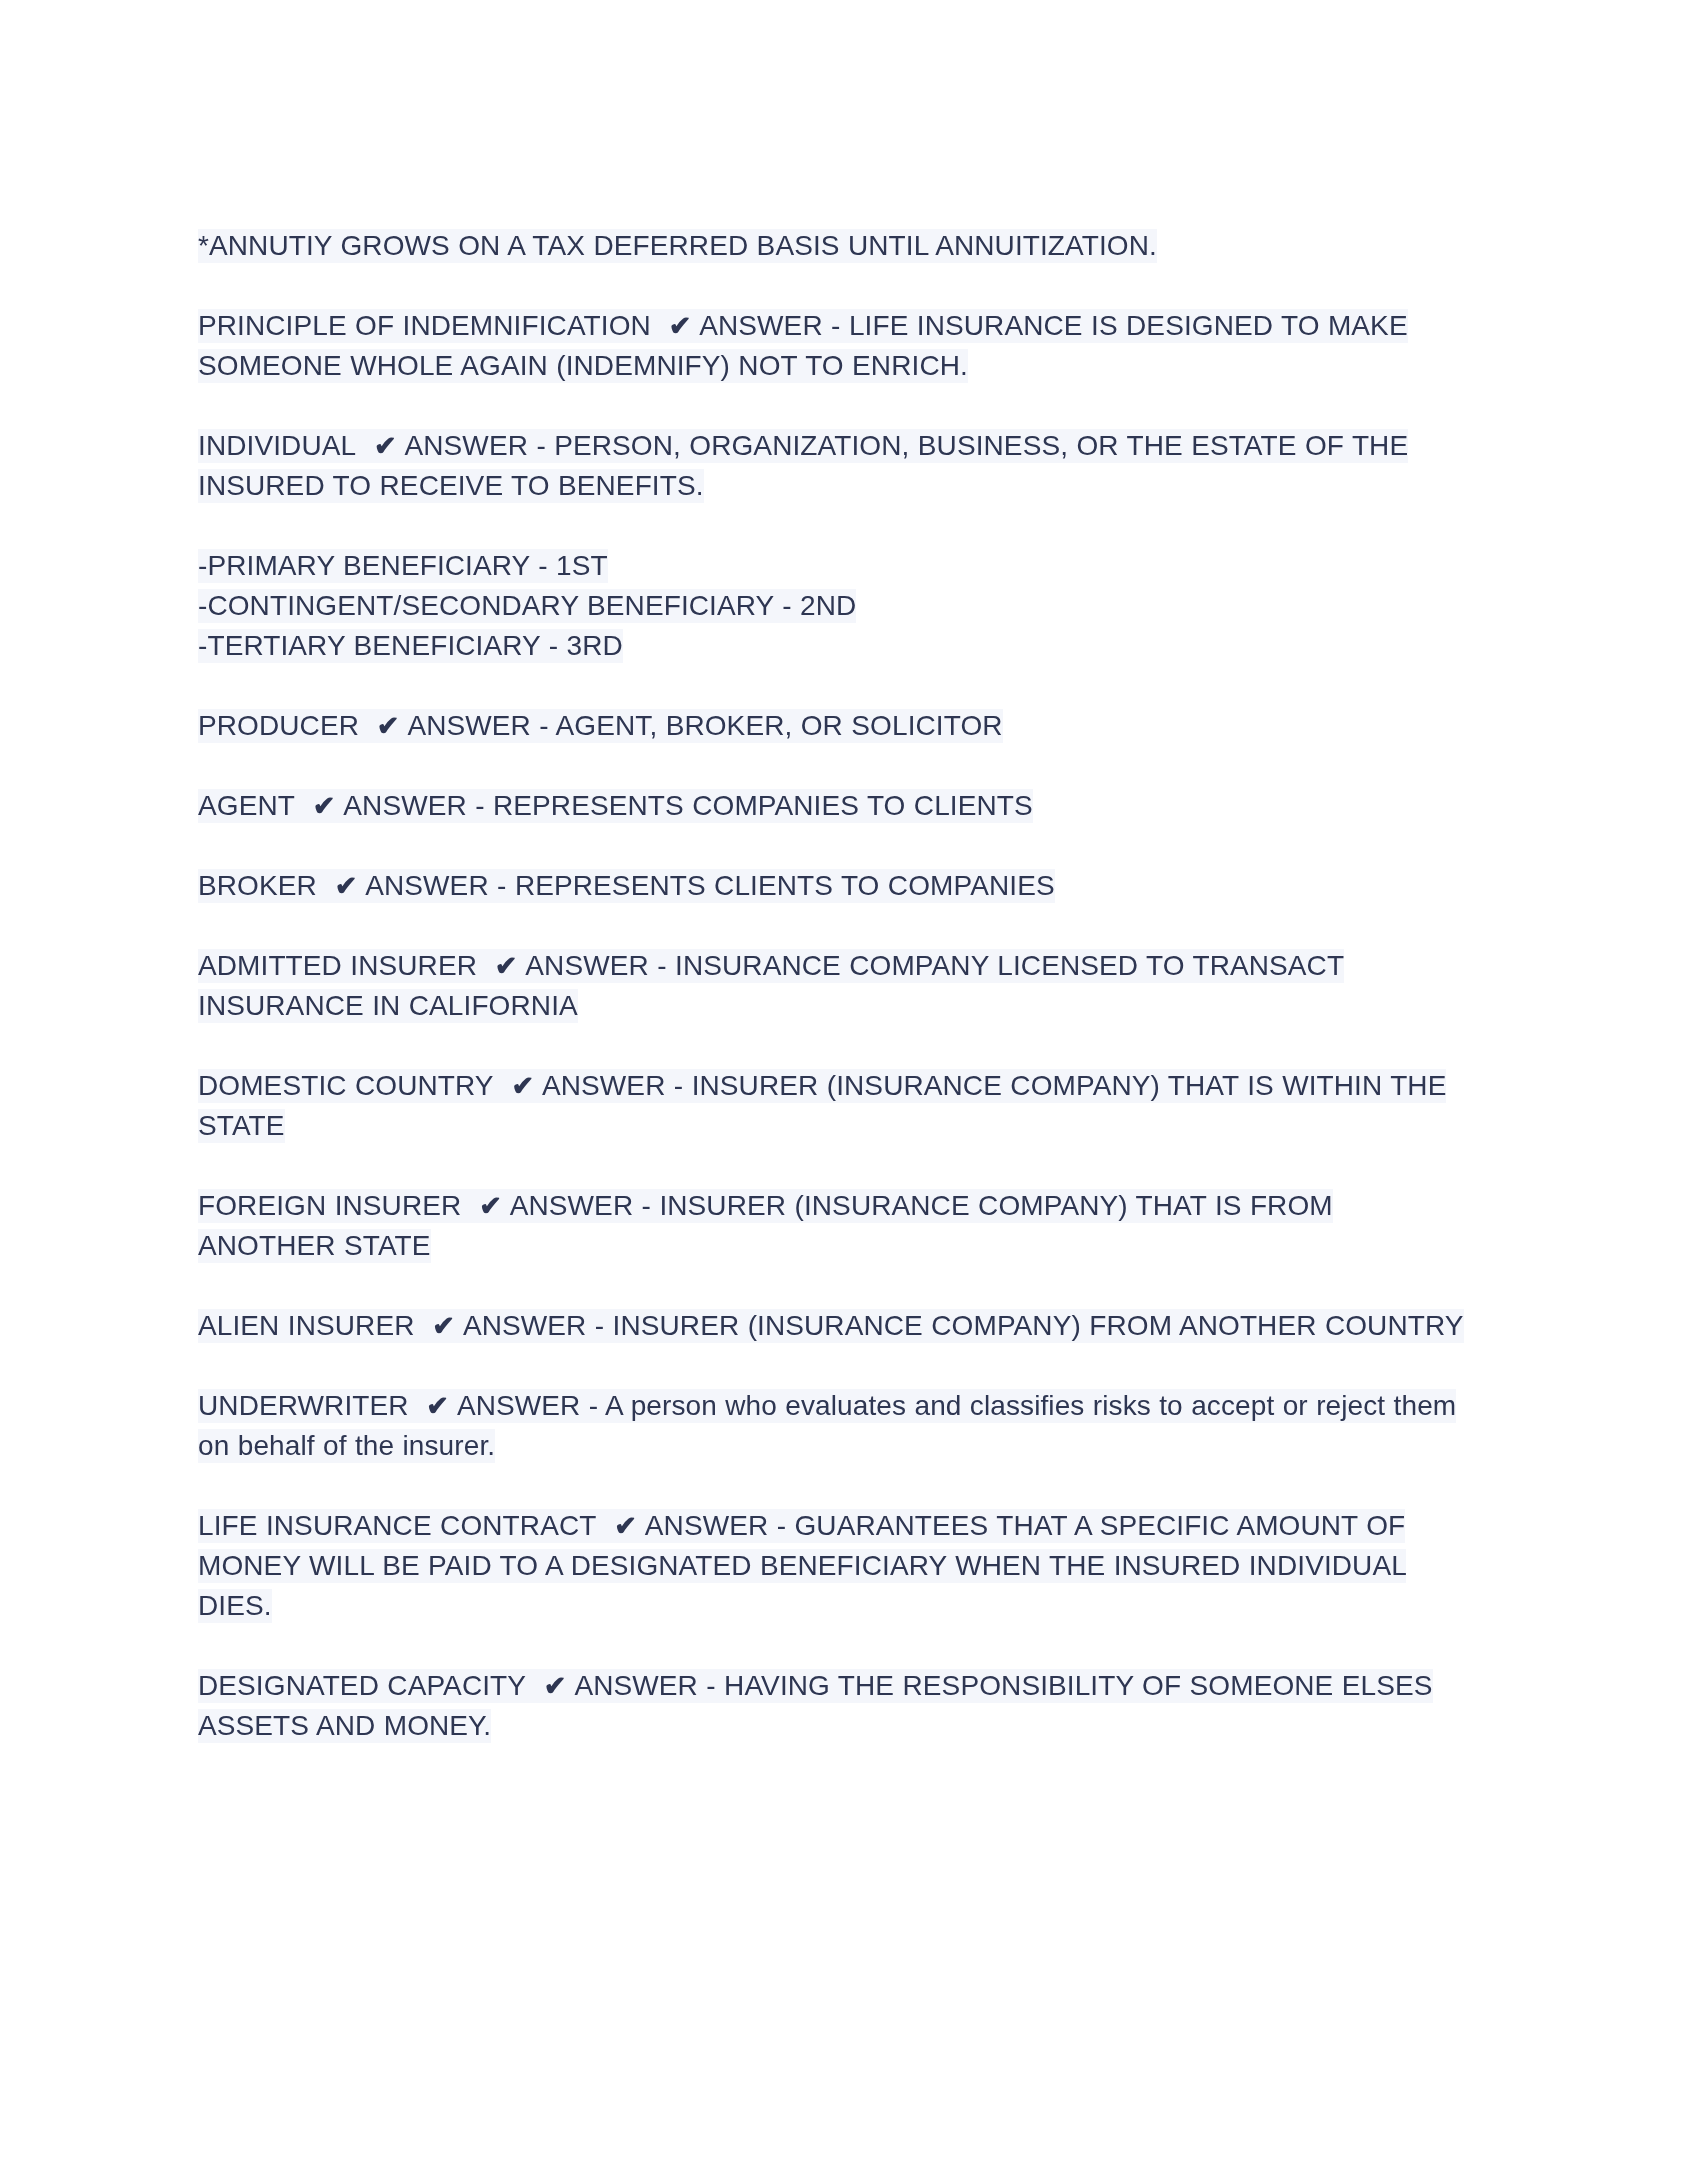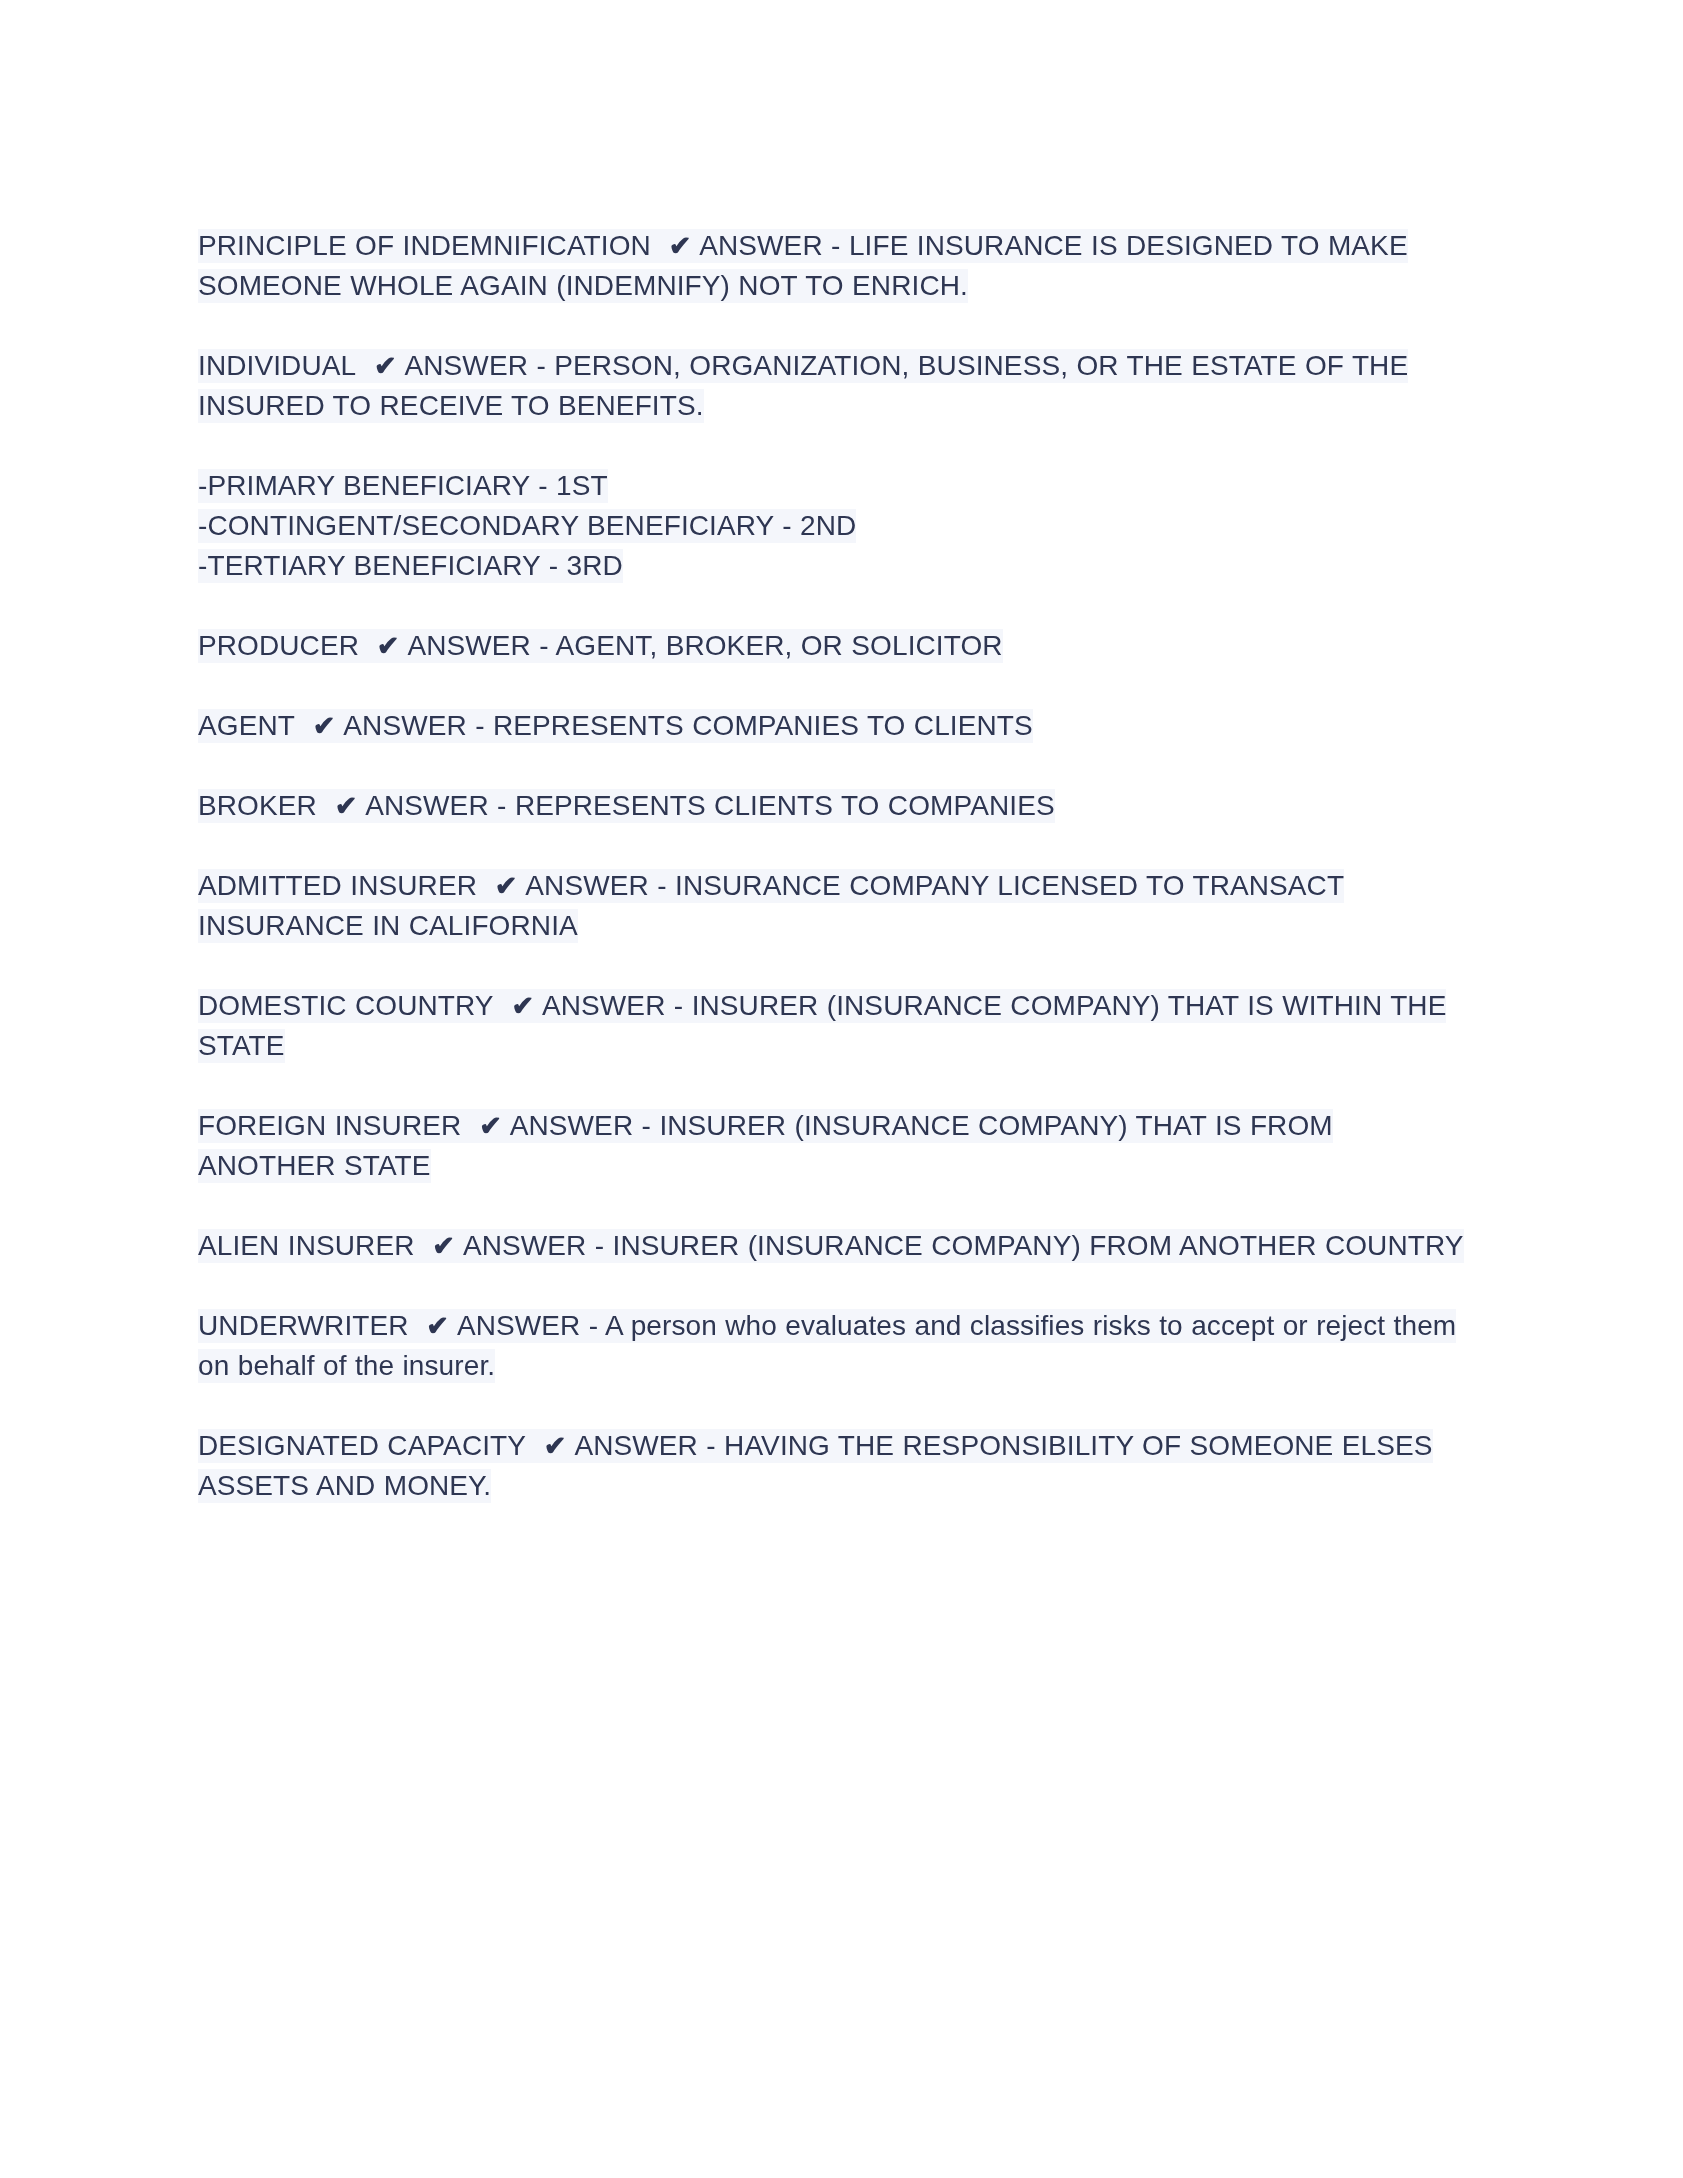--- a/index.html
+++ b/index.html
@@ -69,20 +69,21 @@
   .sentence {
     text-transform: none;
   }
 </style>
 </head>
 <body>
 
 <div id="page">
   <div id="doc-body">
 
+    <p class="entry"><span class="hl">*ANNUTIY GROWS ON A TAX DEFERRED BASIS UNTIL ANNUITIZATION.</span></p>
 
     <p class="entry"><span class="hl"><span class="term">PRINCIPLE OF INDEMNIFICATION</span>&nbsp; <span class="check">✔</span> <span>ANSWER - LIFE INSURANCE IS DESIGNED TO MAKE SOMEONE WHOLE AGAIN (INDEMNIFY) NOT TO ENRICH.</span></span></p>
 
     <p class="entry"><span class="hl"><span class="term">INDIVIDUAL</span>&nbsp; <span class="check">✔</span> <span>ANSWER - PERSON, ORGANIZATION, BUSINESS, OR THE ESTATE OF THE INSURED TO RECEIVE TO BENEFITS.</span></span></p>
 
     <p class="entry list-block"><span class="hl">-PRIMARY BENEFICIARY - 1ST
 -CONTINGENT/SECONDARY BENEFICIARY - 2ND
 -TERTIARY BENEFICIARY - 3RD</span></p>
 
 
@@ -95,18 +96,19 @@
     <p class="entry"><span class="hl"><span class="term">ADMITTED INSURER</span>&nbsp; <span class="check">✔</span> <span>ANSWER - INSURANCE COMPANY LICENSED TO TRANSACT INSURANCE IN CALIFORNIA</span></span></p>
 
     <p class="entry"><span class="hl"><span class="term">DOMESTIC COUNTRY</span>&nbsp; <span class="check">✔</span> <span>ANSWER - INSURER (INSURANCE COMPANY) THAT IS WITHIN THE STATE</span></span></p>
 
     <p class="entry"><span class="hl"><span class="term">FOREIGN INSURER</span>&nbsp; <span class="check">✔</span> <span>ANSWER - INSURER (INSURANCE COMPANY) THAT IS FROM ANOTHER STATE</span></span></p>
 
     <p class="entry"><span class="hl"><span class="term">ALIEN INSURER</span>&nbsp; <span class="check">✔</span> <span>ANSWER - INSURER (INSURANCE COMPANY) FROM ANOTHER COUNTRY</span></span></p>
 
     <p class="entry"><span class="hl"><span class="term">UNDERWRITER</span>&nbsp; <span class="check">✔</span> <span class="sentence">ANSWER - A person who evaluates and classifies risks to accept or reject them on behalf of the insurer.</span></span></p>
 
+    <p class="entry"><span class="hl"><span class="term">LIFE INSURANCE CONTRACT</span>&nbsp; <span class="check">✔</span> <span>ANSWER - GUARANTEES THAT A SPECIFIC AMOUNT OF MONEY WILL BE PAID TO A DESIGNATED BENEFICIARY WHEN THE INSURED INDIVIDUAL DIES.</span></span></p>
 
     <p class="entry"><span class="hl"><span class="term">DESIGNATED CAPACITY</span>&nbsp; <span class="check">✔</span> <span>ANSWER - HAVING THE RESPONSIBILITY OF SOMEONE ELSES ASSETS AND MONEY.</span></span></p>
 
   </div>
 </div>
 
 
 </body></html>

